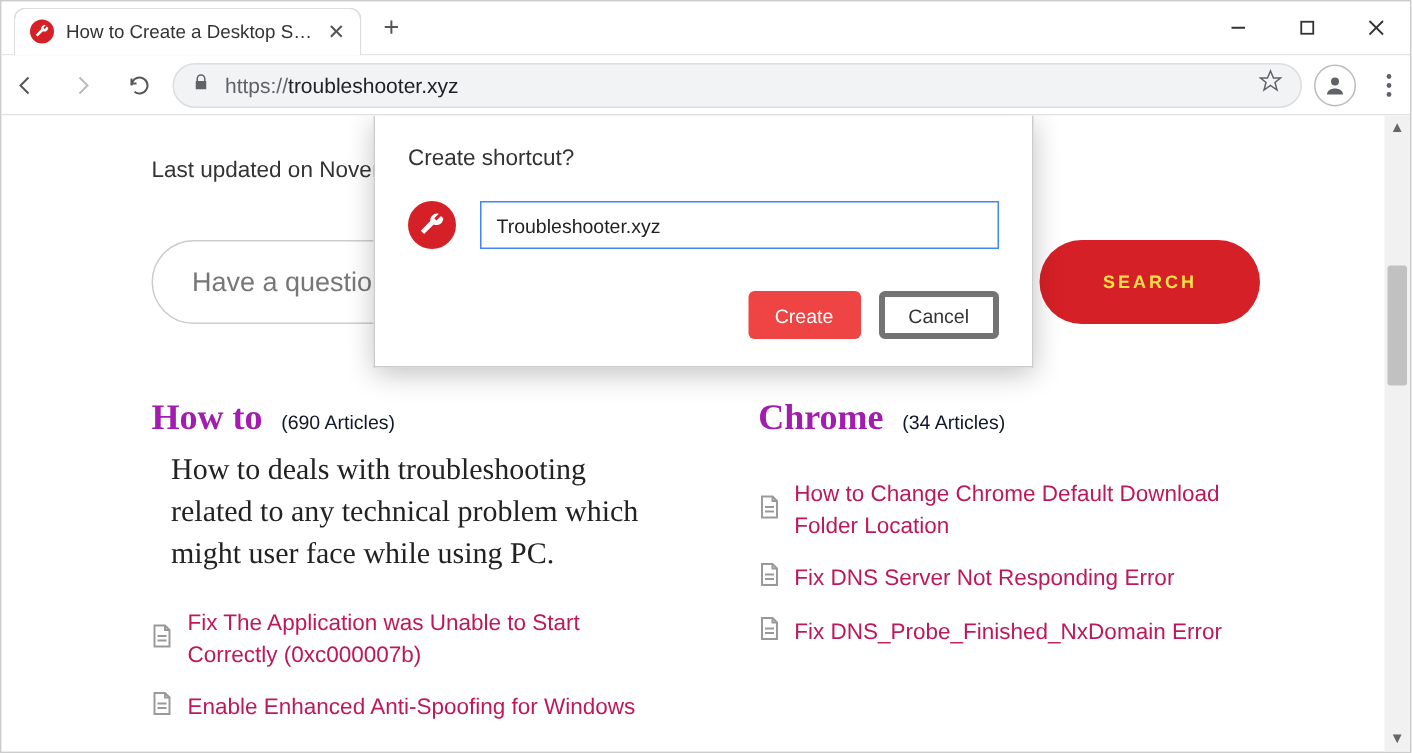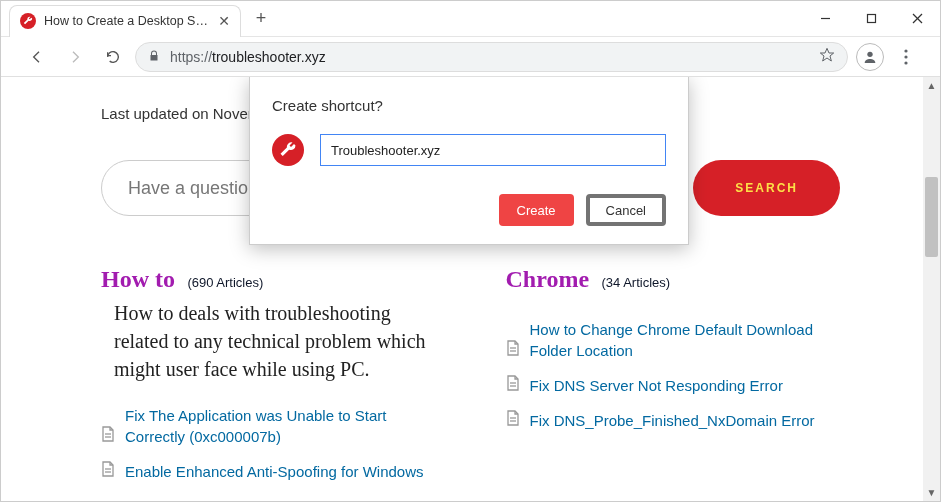--- a/index.html
+++ b/index.html
@@ -60,21 +60,21 @@
     width:46px;height:32px;display:flex;align-items:center;justify-content:center;
     color:#333;cursor:pointer;
   }
   .win-btn svg { width:11px;height:11px;stroke:#333;stroke-width:1.2;fill:none; }
 
   
   .toolbar {
     height:40px;
     display:flex;
     align-items:center;
-    padding:0 20px;
+    padding:0 0;
     gap:6px;
     background:#fff;
     border-bottom:1px solid #e0e0e0;
   }
   .nav-btn {
     width:32px;height:32px;border-radius:50%;
     display:flex;align-items:center;justify-content:center;
     color:#555;cursor:pointer;
   }
   .nav-btn.disabled { color:#bbb; }
@@ -161,22 +161,22 @@
     font-size:24px;font-weight:700;color:#a21caf;
     display:inline-block;margin-right:8px;
   }
   .cat-count { font-size:13px;color:#0f172a; }
   .cat-desc {
     font-family: Georgia, "Times New Roman", serif;
     font-size:20px;color:#222;line-height:1.4;margin-top:6px;margin-bottom:22px;margin-left:13px;
   }
   .article-list { list-style:none; }
   .article-list li {
-    display:flex;align-items:flex-end;gap:10px;
-    font-size:15px;color:#0369a1;line-height:1.4;margin-bottom:12px;
+    display:flex;align-items:center;gap:10px;
+    font-size:15px;color:#be185d;line-height:1.4;margin-bottom:12px;
   }
   .doc-icon {
     flex:0 0 14px;margin-top:2px;
   }
   .doc-icon svg{width:14px;height:16px;stroke:#999;fill:none;stroke-width:1.3;}
 
   
   .dialog {
     position:absolute;
     top:0;left:248px;

